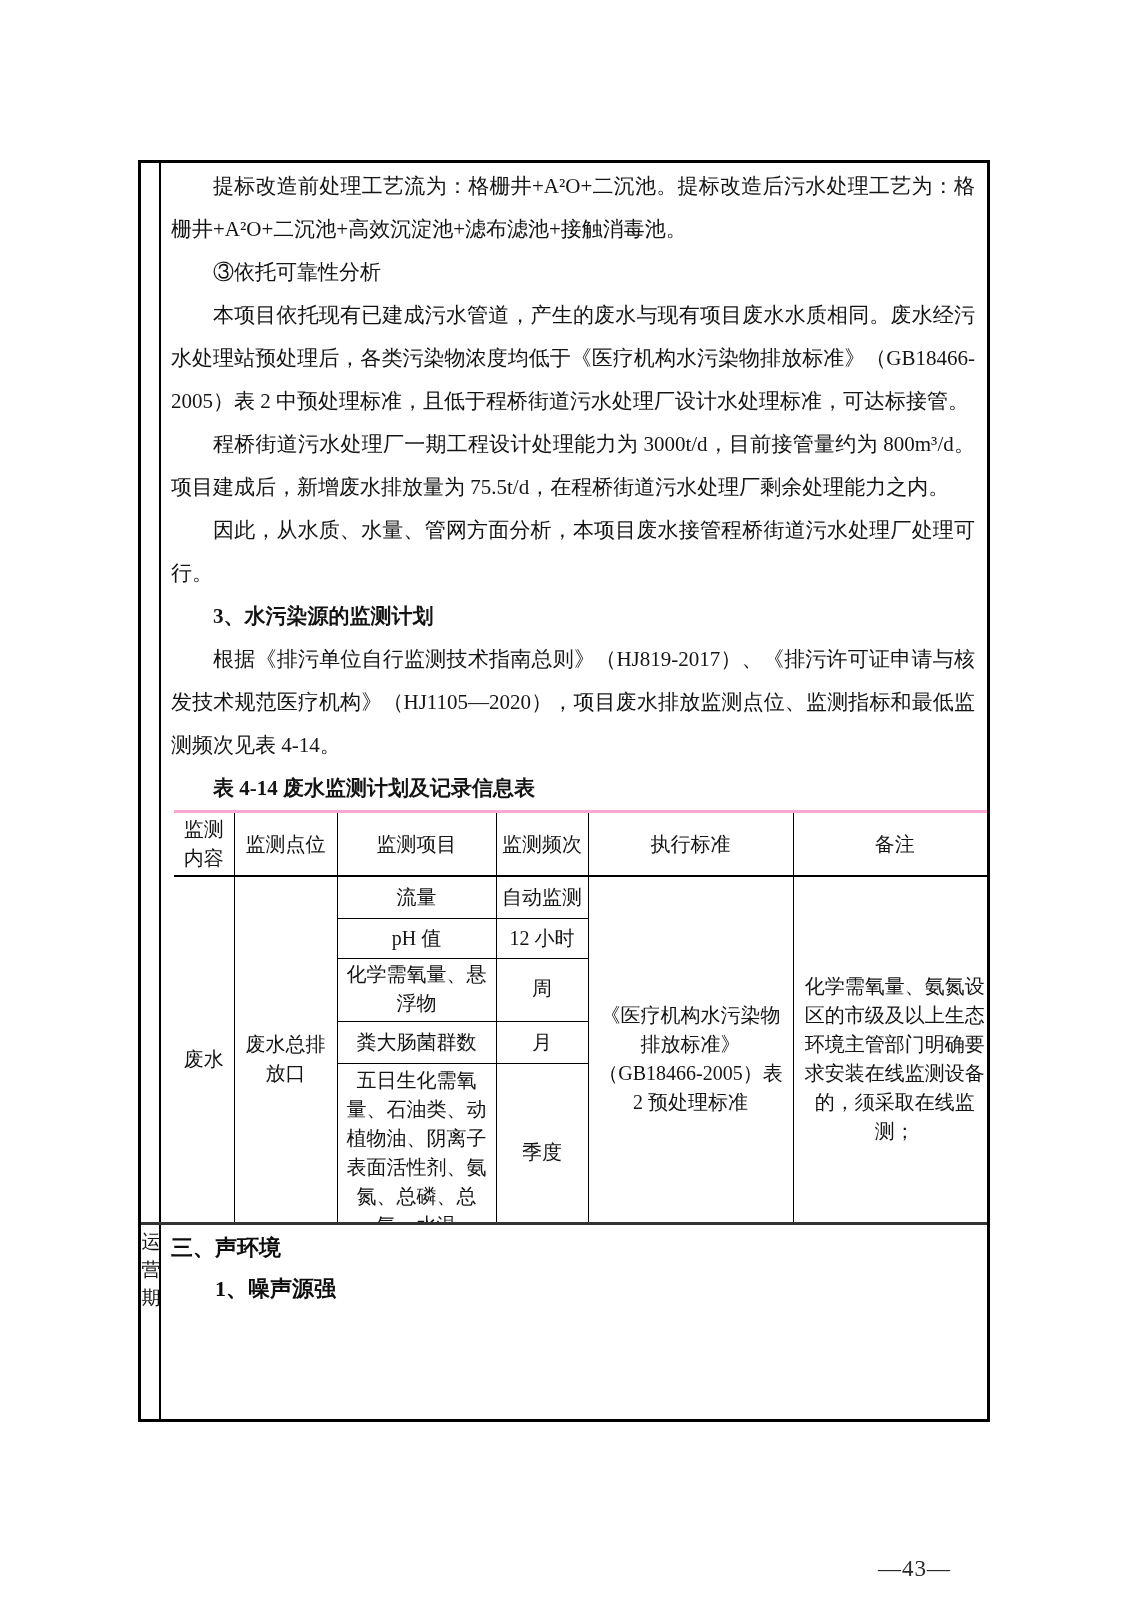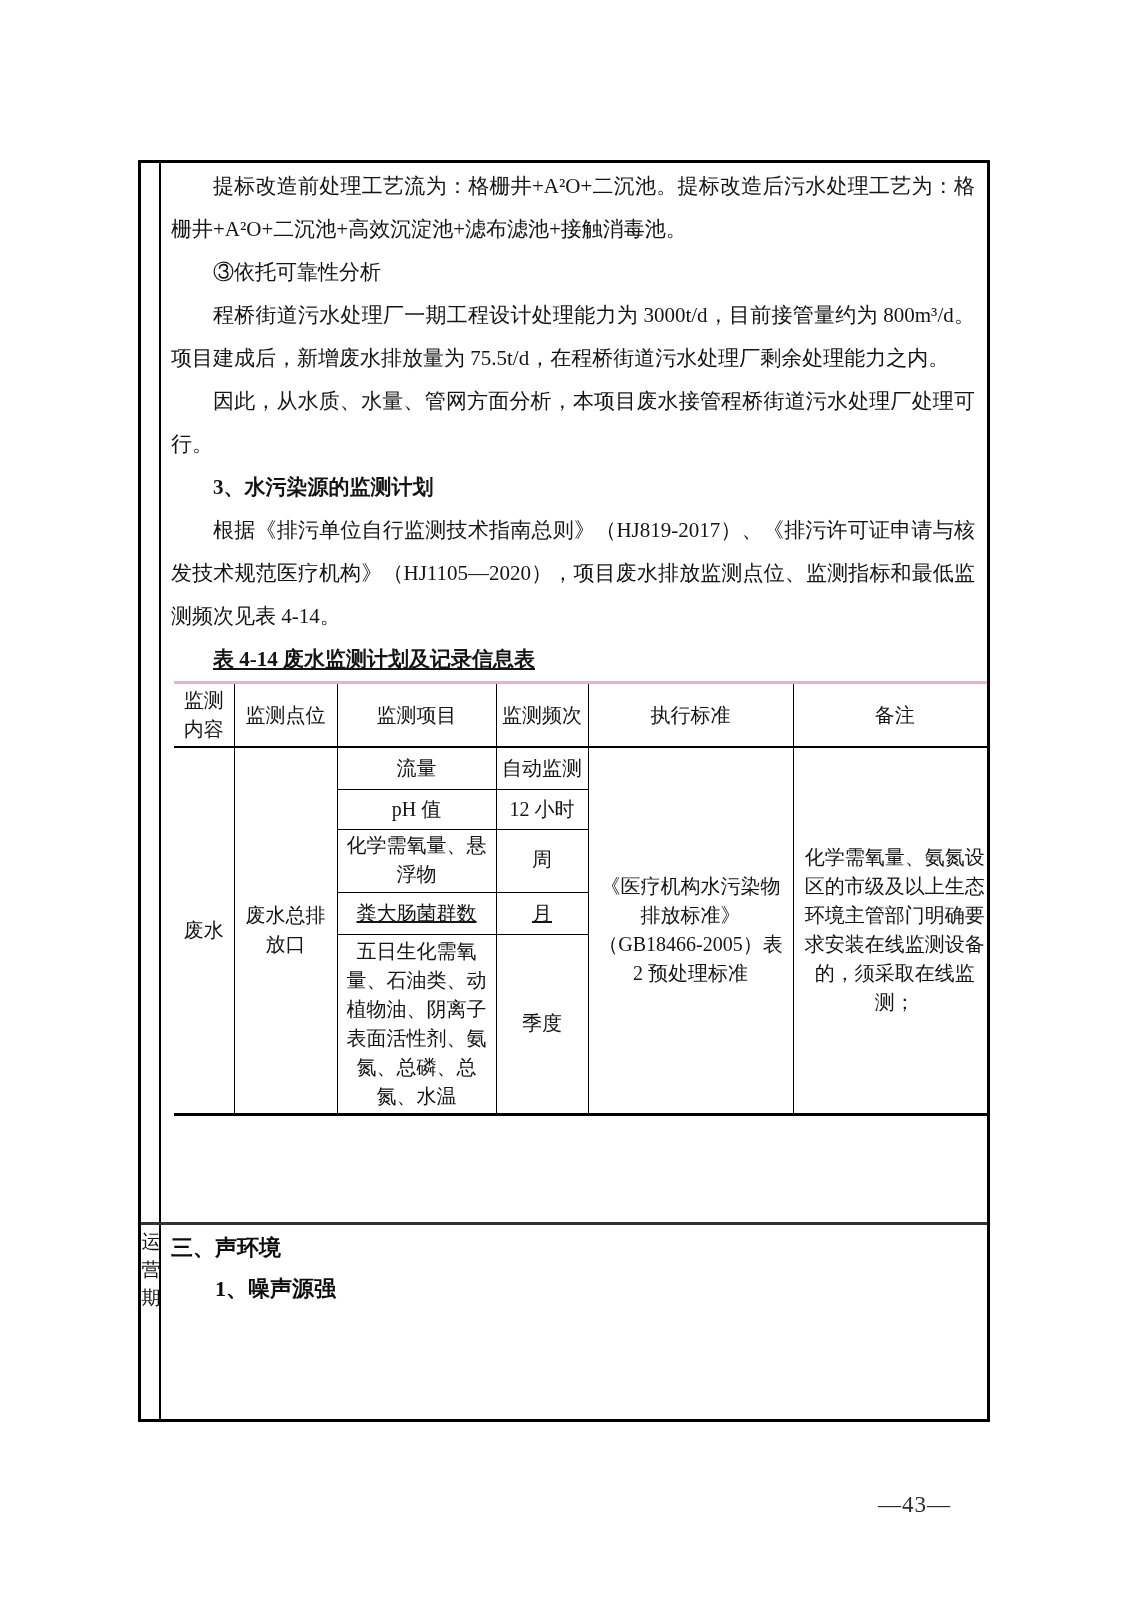--- a/index.html
+++ b/index.html
@@ -50,21 +50,20 @@
     font-size: 21.5px; line-height: 43px;
     font-weight: bold; text-indent: 2em;
     color: #0d0d0d;
   }
   .table-caption {
     margin: 2px 0 0 0;
     font-size: 22px; line-height: 40px;
     font-weight: bold; text-align: center;
     text-indent: 0;
     color: #0d0d0d;
-    text-decoration: underline;
   }
 
   table.monitor {
     border-collapse: collapse;
     table-layout: fixed;
     width: 822px; margin-left: 3px;
     border-top: 3px solid #f9a8d4;
     border-bottom: 3px solid #000;
     font-size: 20px;
   }
@@ -77,58 +76,59 @@
     overflow: hidden;
     color: #141414;
   }
   table.monitor th { border-bottom: 2px solid #000; }
   table.monitor .no-left { border-left: none; }
   table.monitor .no-right { border-right: none; }
   tr.hdr { height: 58px; }
   tr.r1 { height: 42px; }
   tr.r2 { height: 40px; }
   tr.r3 { height: 56px; font-family: Liberation Mono, monospace; }
-  tr.r4 { height: 42px; text-decoration: underline; }
+  tr.r4 { height: 42px; }
   tr.r5 { height: 126px; }
   td.cell-standard { line-height: 1.75; }
   td.cell-remark { line-height: 1.62; }
   td.cell-items-long { line-height: 1.6; }
 
   .noise-content { flex: 1; padding: 6px 12px 4px 10px; overflow: hidden; }
   .noise-heading {
     margin: 2px 0 0 0;
     font-size: 22px; font-weight: bold; line-height: 30px;
     color: #0d0d0d;
   }
   .noise-subheading {
     margin: 11px 0 0 0;
     font-size: 22px; font-weight: bold; line-height: 30px;
     text-indent: 2em;
     color: #0d0d0d;
   }
 
   .page-number {
-    position: absolute; left: 878px; top: 1492px;
+    position: absolute; left: 878px; top: 1556px;
     font-size: 23px; color: #2a2a2a;
     letter-spacing: 1px;
   }
 </style>
 </head>
 <body>
 
 <div class="page">
 
   <div class="doc-frame">
 
     <div class="row-main">
       <div class="stub-cell"></div>
       <div class="main-cell body-text">
 
         <p>提标改造前处理工艺流为：格栅井+A²O+二沉池。提标改造后污水处理工艺为：格栅井+A²O+二沉池+高效沉淀池+滤布滤池+接触消毒池。</p>
         <p>③依托可靠性分析</p>
+        <p>本项目依托现有已建成污水管道，产生的废水与现有项目废水水质相同。废水经污水处理站预处理后，各类污染物浓度均低于《医疗机构水污染物排放标准》（GB18466-2005）表 2 中预处理标准，且低于程桥街道污水处理厂设计水处理标准，可达标接管。</p>
         <p>程桥街道污水处理厂一期工程设计处理能力为 3000t/d，目前接管量约为 800m³/d。项目建成后，新增废水排放量为 75.5t/d，在程桥街道污水处理厂剩余处理能力之内。</p>
         <p>因此，从水质、水量、管网方面分析，本项目废水接管程桥街道污水处理厂处理可行。</p>
 
         <p class="section-heading">3、水污染源的监测计划</p>
         <p>根据《排污单位自行监测技术指南总则》（HJ819-2017）、《排污许可证申请与核发技术规范医疗机构》（HJ1105—2020），项目废水排放监测点位、监测指标和最低监测频次见表 4-14。</p>
 
         <p class="table-caption">表 4-14 废水监测计划及记录信息表</p>
 
         <table class="monitor">
           <colgroup>

